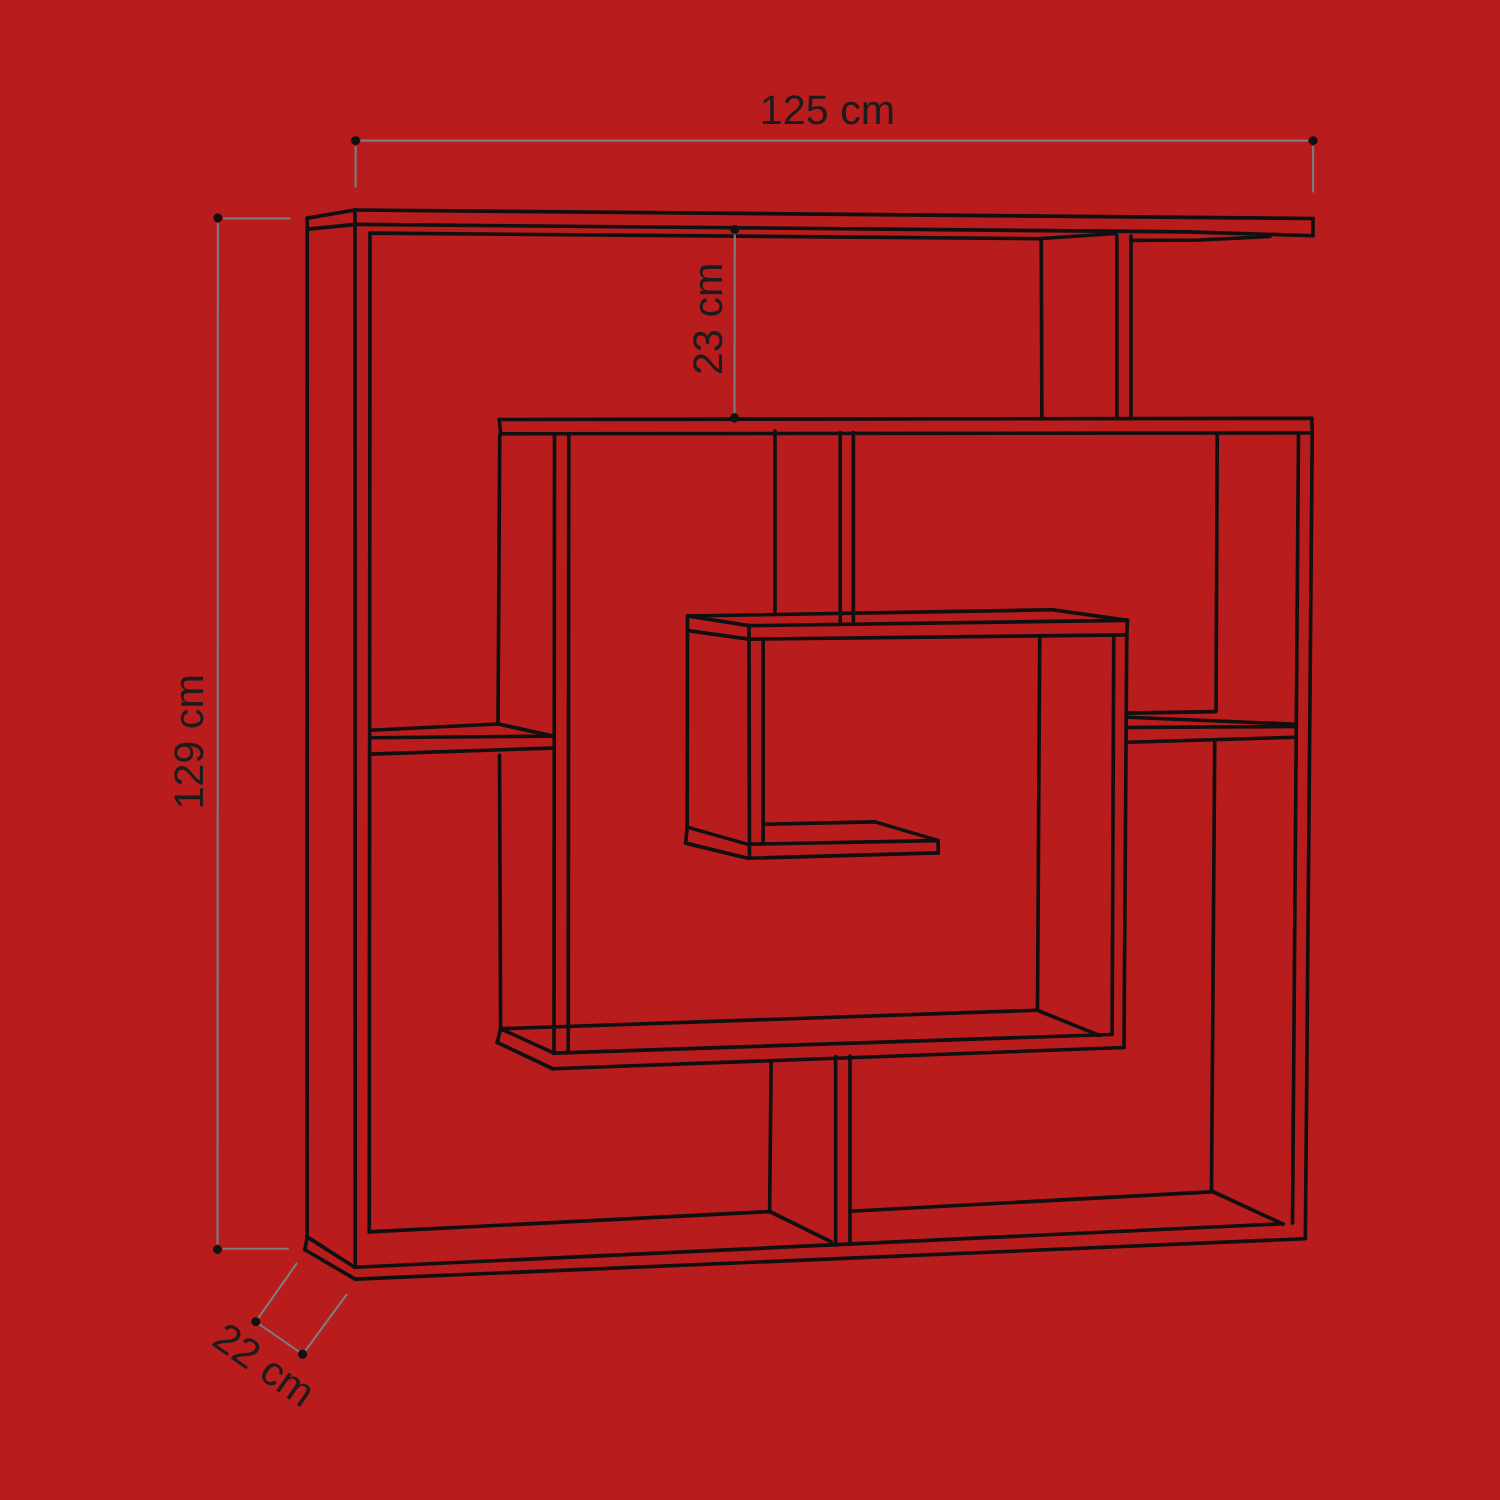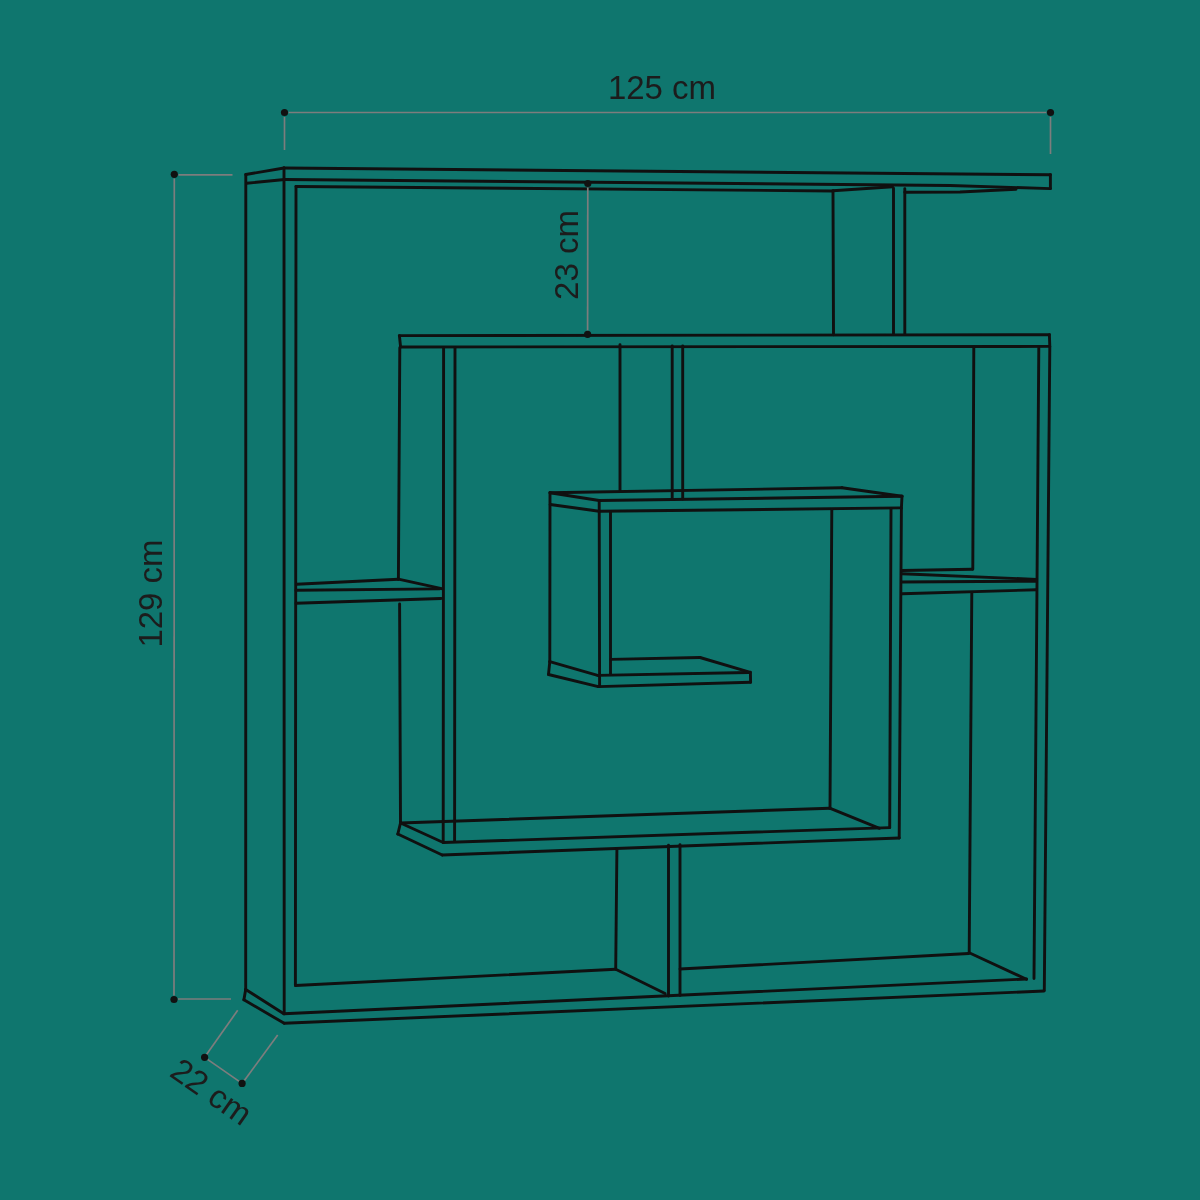--- a/index.html
+++ b/index.html
@@ -1,16 +1,16 @@
 <!DOCTYPE html>
 <html><head>
 <meta charset="utf-8">
 <style>
   html,body{margin:0;padding:0;background:#ffffff;}
-  .wrap{width:1200px;height:1200px;position:relative;background:#0f766e;}
+  .wrap{width:1200px;height:1200px;position:relative;background:#b91c1c;}
   svg{position:absolute;top:0;left:0;}
   text{font-family:"Liberation Sans", sans-serif; fill:#1c1c1c;}
 </style>
 </head>
 <body>
 <div class="wrap">
 <svg width="1200" height="1200" viewBox="0 0 1200 1200" fill="none">
   <g stroke="#101010" stroke-width="2.9" stroke-linejoin="round" stroke-linecap="round">
 
     <g>

